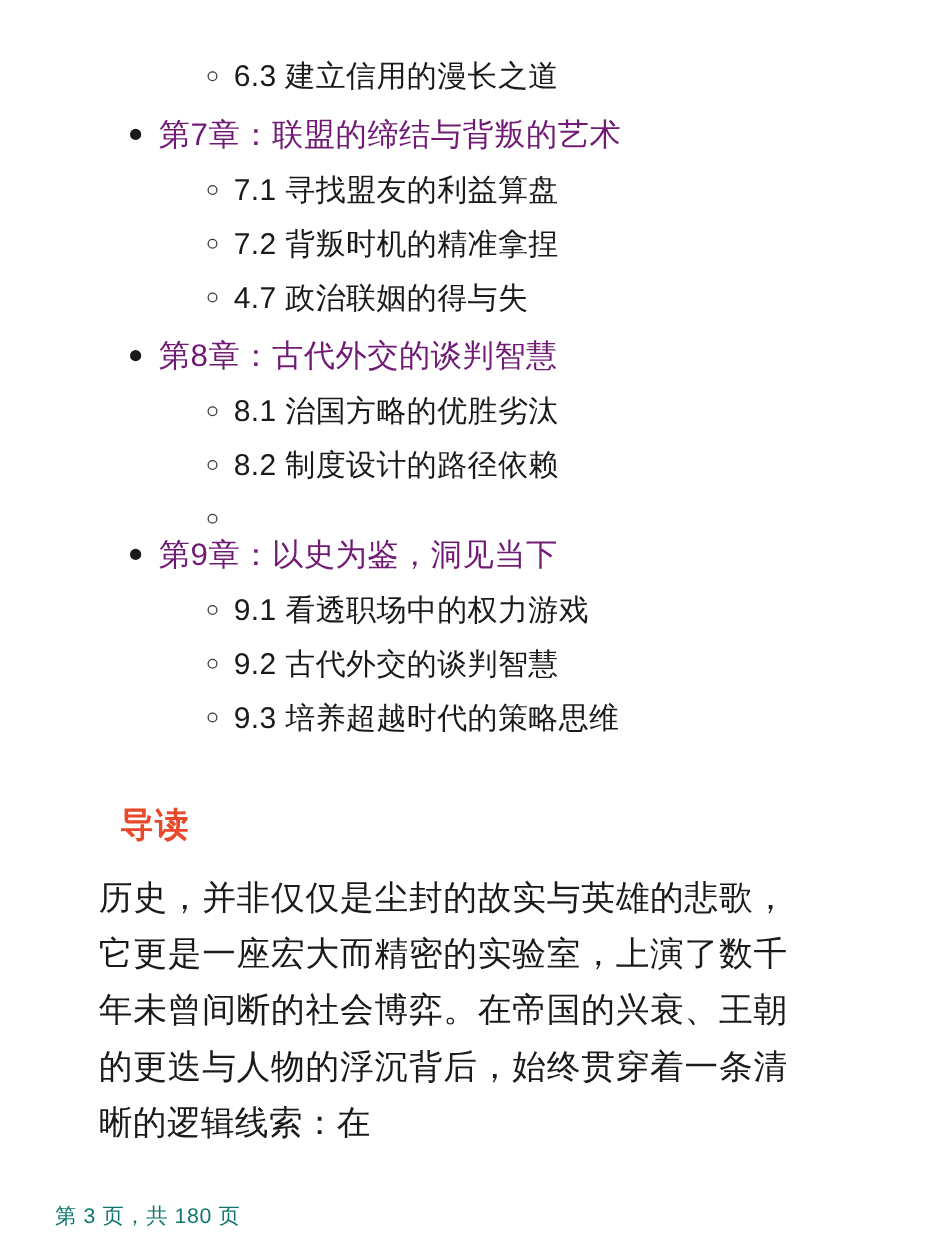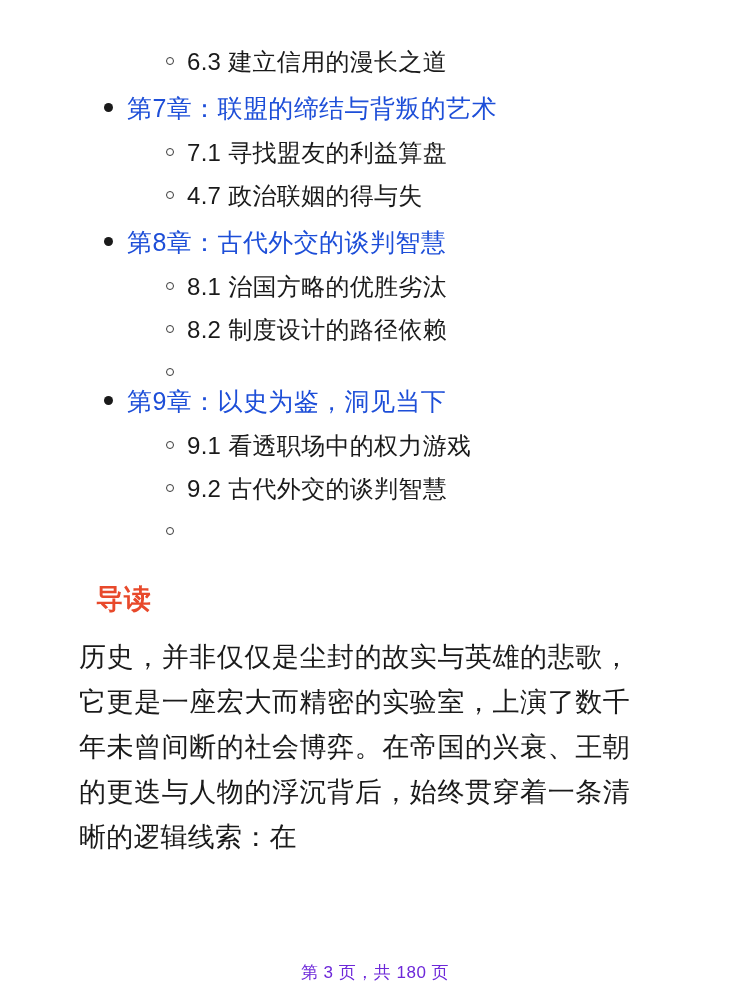--- a/index.html
+++ b/index.html
@@ -42,21 +42,21 @@
     width: 9px;
     height: 9px;
     border-radius: 50%;
     background: #1a1a1a;
     margin: 16px 14px 0 0;
   }
   .chapter-title {
     font-size: 25px;
     line-height: 42px;
     letter-spacing: 0.4px;
-    color: #1d4ed8;
+    color: #701a75;
   }
   .sub-list {
     list-style: none;
     margin: 0;
     padding: 0;
   }
   .sub-line {
     display: flex;
     align-items: flex-start;
     padding-left: 90px;
@@ -98,23 +98,23 @@
     color: #1a1a1a;
     letter-spacing: 0.2px;
   }
 
   
   .footer {
     position: absolute;
     left: 0;
     right: 0;
     bottom: 16px;
-    text-align: center;
+    text-align: left;
     font-size: 17px;
-    color: #6d28d9;
+    color: #0f766e;
     letter-spacing: 0.5px;
     margin-left: 44px;
   }
 </style>
 </head>
 <body>
 
 <div class="page">
 
   <ul class="toc">
@@ -133,20 +133,24 @@
         <span class="bullet-filled"></span>
         <span class="chapter-title">第7章：联盟的缔结与背叛的艺术</span>
       </div>
       <ul class="sub-list">
         <li class="sub-line">
           <span class="bullet-hollow"></span>
           <span class="sub-title">7.1 寻找盟友的利益算盘</span>
         </li>
         <li class="sub-line">
           <span class="bullet-hollow"></span>
+          <span class="sub-title">7.2 背叛时机的精准拿捏</span>
+        </li>
+        <li class="sub-line">
+          <span class="bullet-hollow"></span>
           <span class="sub-title">4.7 政治联姻的得与失</span>
         </li>
       </ul>
     </li>
 
     <li class="toc-chapter">
       <div class="chapter-line">
         <span class="bullet-filled"></span>
         <span class="chapter-title">第8章：古代外交的谈判智慧</span>
       </div>
@@ -174,20 +178,21 @@
         <li class="sub-line">
           <span class="bullet-hollow"></span>
           <span class="sub-title">9.1 看透职场中的权力游戏</span>
         </li>
         <li class="sub-line">
           <span class="bullet-hollow"></span>
           <span class="sub-title">9.2 古代外交的谈判智慧</span>
         </li>
         <li class="sub-line">
           <span class="bullet-hollow"></span>
+          <span class="sub-title">9.3 培养超越时代的策略思维</span>
         </li>
       </ul>
     </li>
 
   </ul>
 
   <h2 class="intro-heading">导读</h2>
   <p class="intro-body">历史，并非仅仅是尘封的故实与英雄的悲歌，它更是一座宏大而精密的实验室，上演了数千年未曾间断的社会博弈。在帝国的兴衰、王朝的更迭与人物的浮沉背后，始终贯穿着一条清晰的逻辑线索：在</p>
 
   <div class="footer">第 3 页，共 180 页</div>

